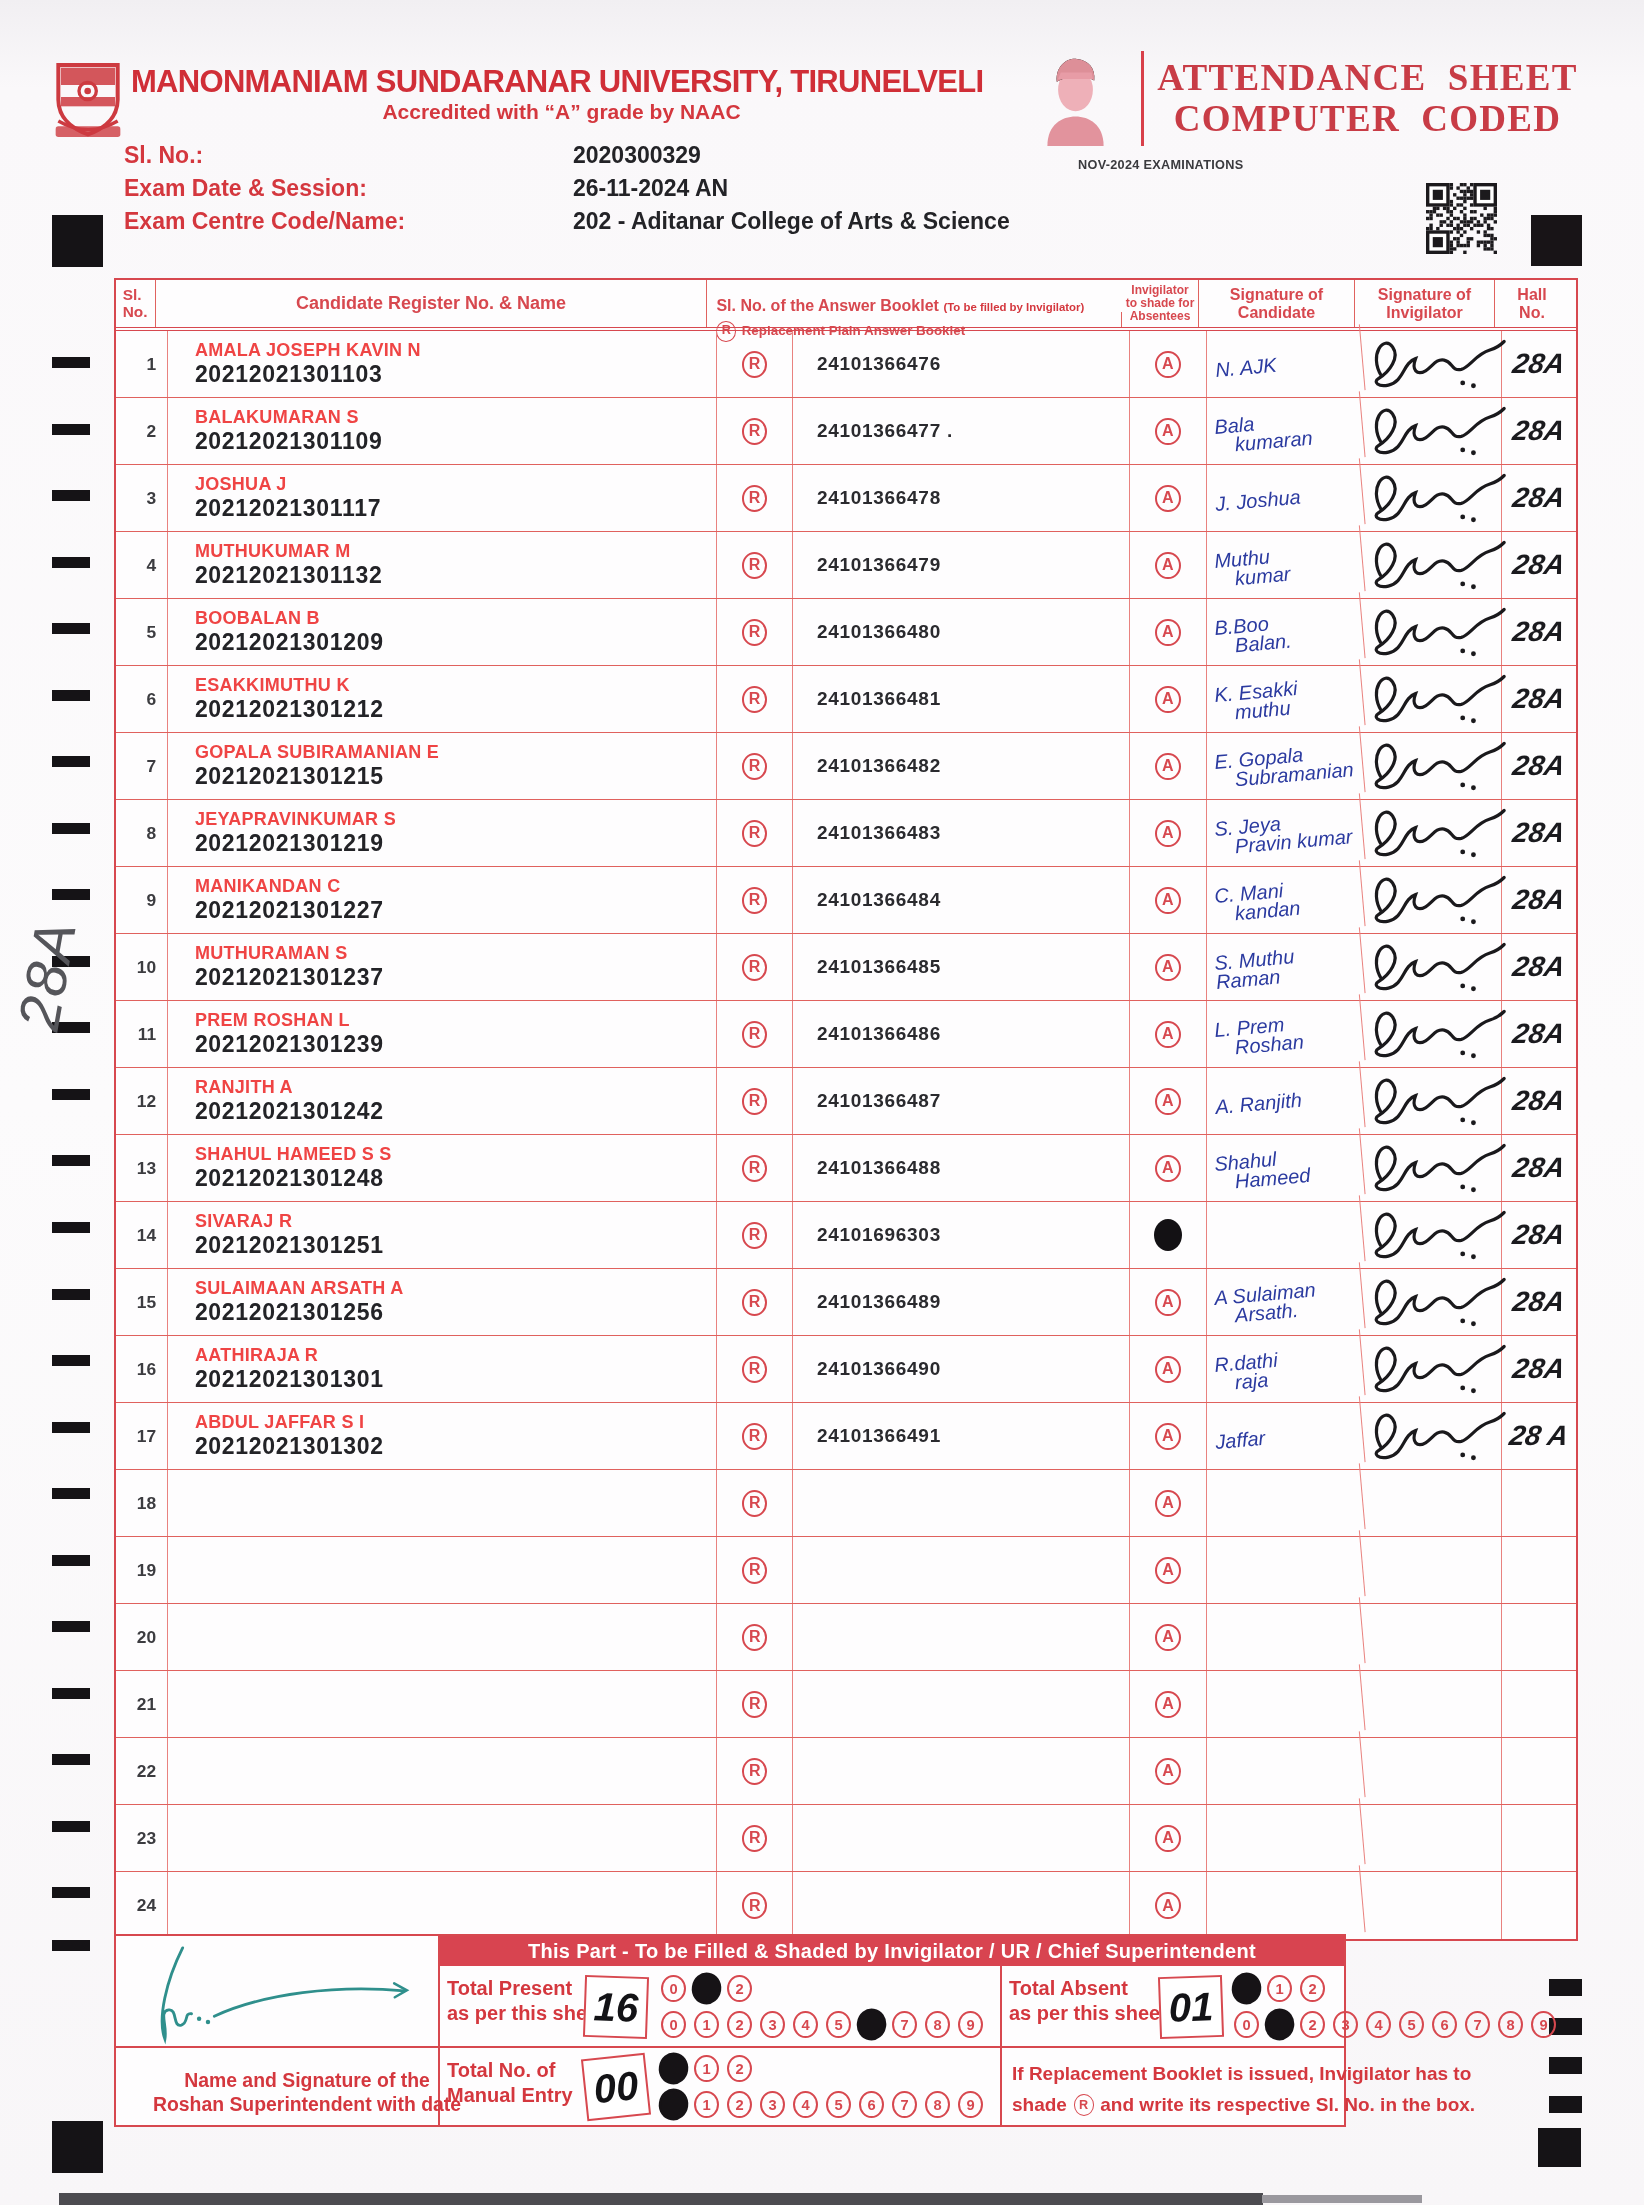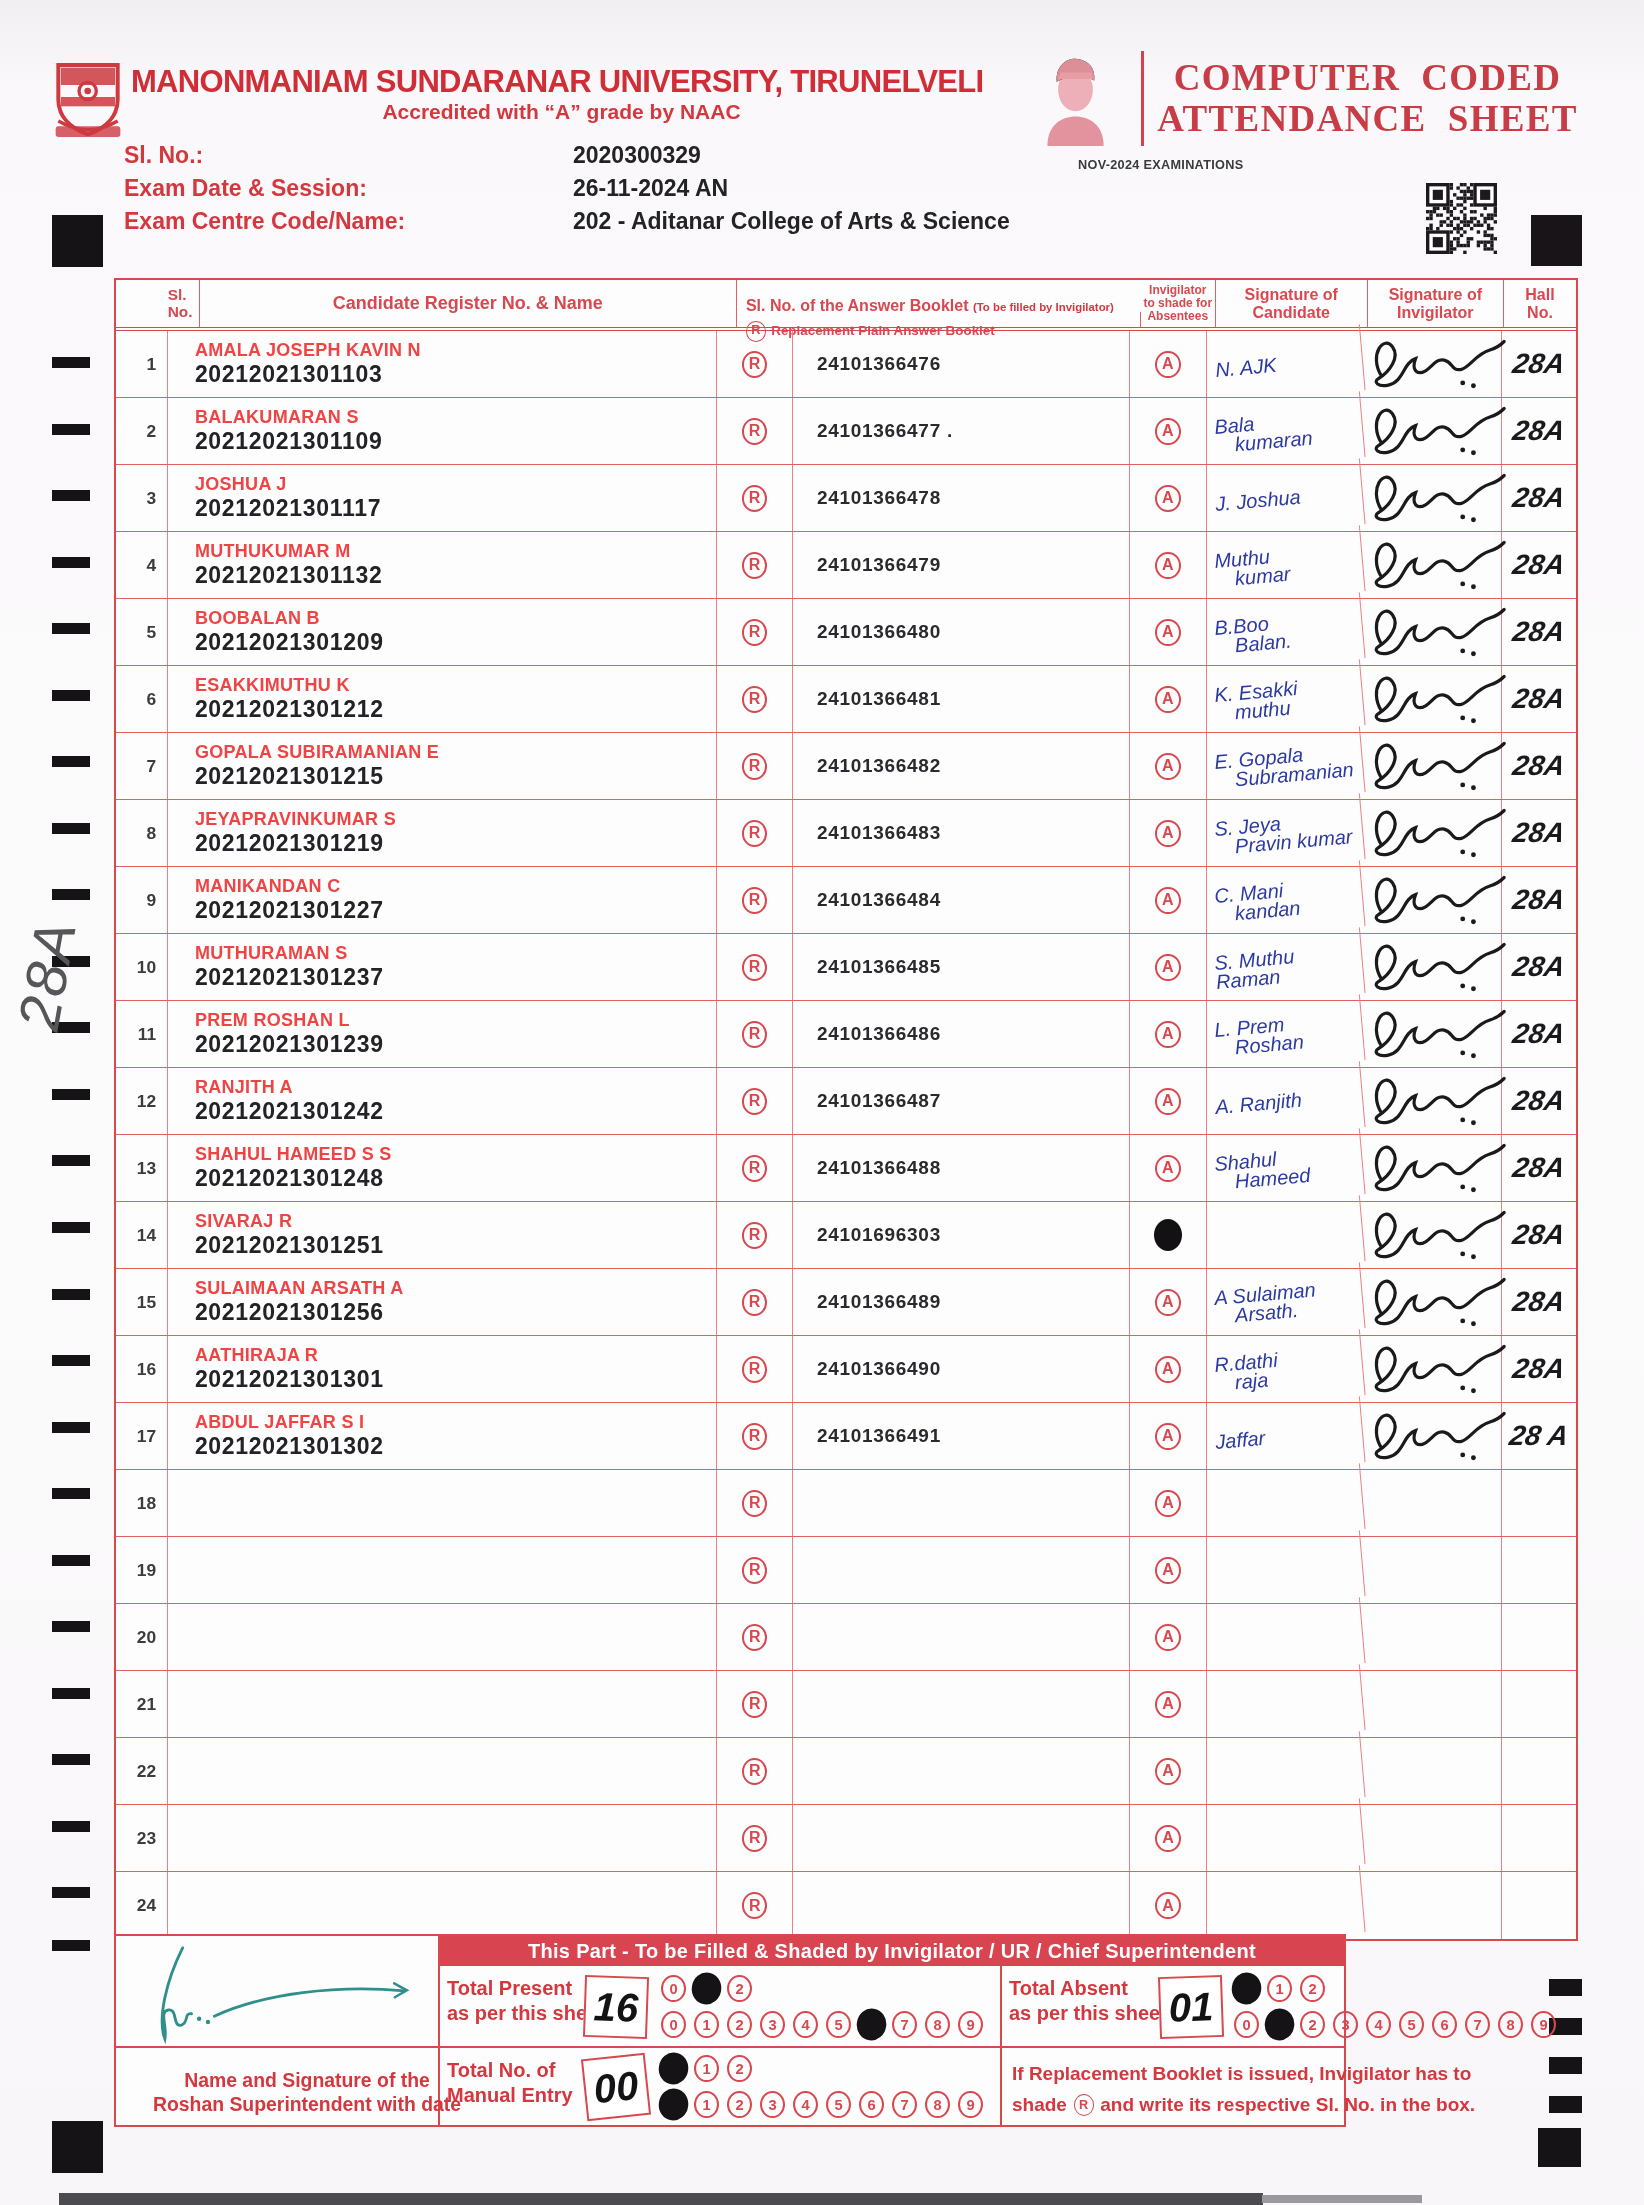--- a/index.html
+++ b/index.html
@@ -24,21 +24,21 @@
   .qr{position:absolute;left:1426px;top:183px;width:71px;height:71px;}
   .blk-square{position:absolute;left:1531px;top:215px;width:51px;height:51px;background:#181417;}
   .margin-note{position:absolute;left:-9.4px;top:941px;font-size:58px;font-style:italic;color:#55555a;
     transform:rotate(-80deg);transform-origin:center;letter-spacing:2.7px;}
   
   .table{position:absolute;left:114px;top:278px;width:1464px;border:2px solid #d7484f;box-sizing:border-box;background:#fefdfe;}
   .thead{display:flex;height:51px;border-bottom:4px double #d7484f;box-sizing:border-box;}
   .hc{box-sizing:border-box;border-right:1.3px solid #e0625f;color:#d7484f;font-weight:bold;
     display:flex;flex-direction:column;align-items:center;justify-content:center;text-align:center;white-space:pre-line;line-height:1.1;}
   .hc:last-child{border-right:none;}
-  .h-sl{width:40px;font-size:15.4px;align-items:flex-start;padding-left:6.7px;text-align:left;margin-left:45px;}
+  .h-sl{width:40px;font-size:15.4px;align-items:flex-start;padding-left:6.7px;text-align:left;}
   .h-cand{width:551px;font-size:18px;}
   .h-book{width:415px;font-size:16px;align-items:flex-start;padding-left:9.4px;text-align:left;margin-top:32px;}
   .h-book .l1{white-space:nowrap;}
   .h-book .note{font-size:11.4px;font-weight:bold;}
   .h-book .l2{margin-top:4px;font-size:13.4px;display:flex;align-items:center;gap:5.3px;white-space:nowrap;}
   .h-abs{width:77px;font-size:12px;}
   .h-sigc{width:156px;font-size:16px;}
   .h-sigi{width:140px;font-size:16px;}
   .h-hall{width:74px;font-size:16px;}
   .trow{display:flex;height:67px;border-bottom:1.3px solid #e0615e;box-sizing:border-box;}
@@ -147,22 +147,22 @@
 
   <svg class="portrait" viewBox="0 0 112 136">
     <path d="M14,136 C14,104 36,92 56,92 C76,92 98,104 98,136 Z" fill="#e2939d"></path>
     <ellipse cx="56" cy="52" rx="26" ry="32" fill="#eeb0b8"></ellipse>
     <path d="M28,40 C26,14 46,4 58,6 C76,8 86,20 84,38 C70,30 44,30 28,40 Z" fill="#dd8automatic8f98"></path>
     <path d="M28,40 C26,14 46,4 58,6 C76,8 86,20 84,38 C70,30 44,30 28,40 Z" fill="#dd8f98"></path>
     <path d="M30,36 L82,36 L80,26 L34,26 Z" fill="#e79ca6"></path>
   </svg>
   <div class="hdr-divider"></div>
   <div class="sheet-title">
+    <div>ATTENDANCE SHEET</div>
     <div>COMPUTER CODED</div>
-    <div>ATTENDANCE SHEET</div>
   </div>
   <div class="exam-session">NOV-2024 EXAMINATIONS</div>
 
   <div class="fields">
     <div class="field-row">
       <span class="field-label">Sl. No.:</span>
       <span class="field-value">2020300329</span>
     </div>
     <div class="field-row">
       <span class="field-label">Exam Date &amp; Session:</span>

